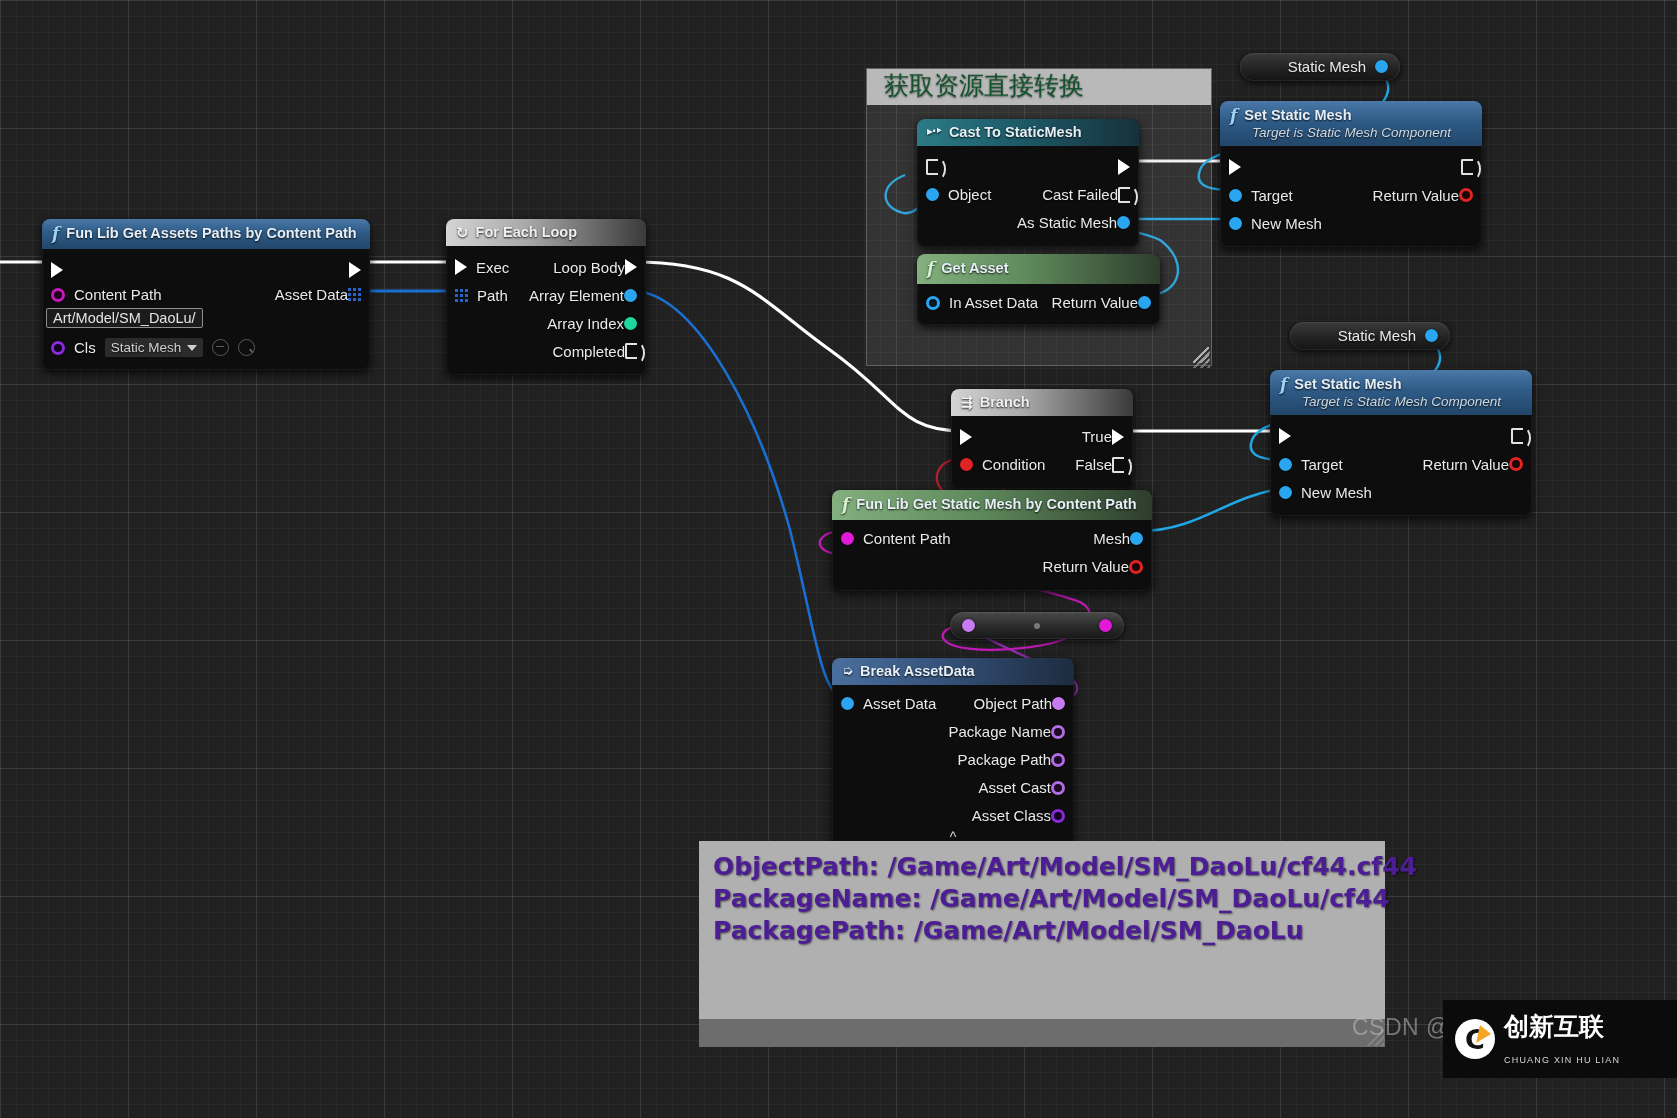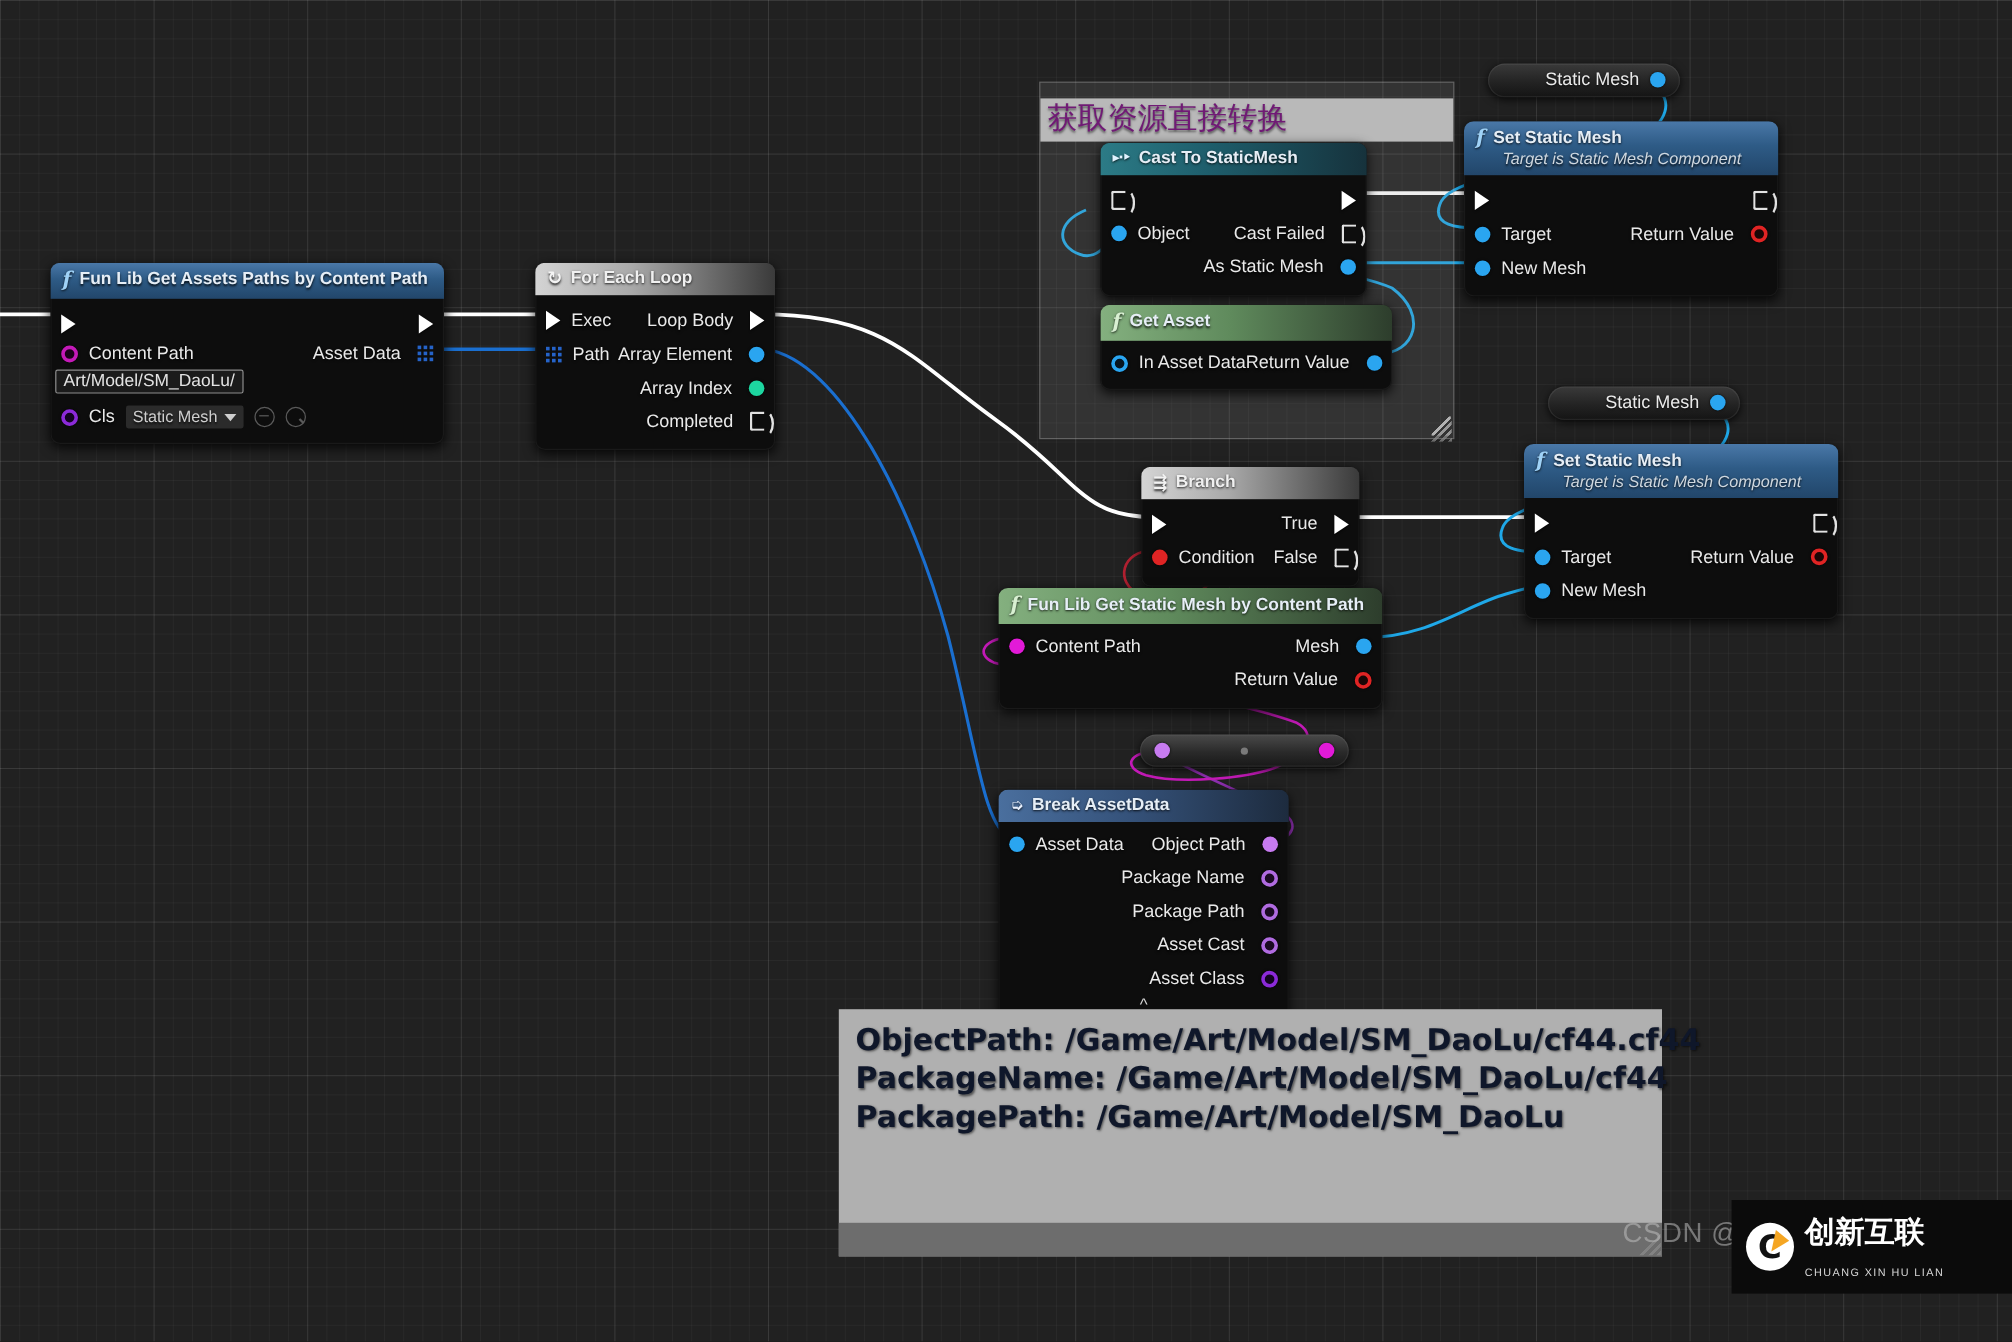--- a/index.html
+++ b/index.html
@@ -24,27 +24,26 @@
   #wires{position:absolute;inset:0;pointer-events:none;}
   
   .comment{
     position:absolute;
     background:rgba(150,150,150,0.16);
     border:1px solid rgba(190,190,190,0.35);
     box-sizing:border-box;
   }
   .comment-title{
     background:#b9b9b9;
-    color:#701a75;
+    color:#14532d;
     font-size:25px;
-    padding:4px 10px 6px 6px;
+    padding:4px 10px 6px 17px;
     line-height:1.05;
     text-shadow:0 1px 2px rgba(0,0,0,.55);
     font-family:"DejaVu Sans",sans-serif;
-    margin-top:13px;
   }
   .comment-resize{
     position:absolute;right:2px;bottom:2px;width:16px;height:16px;
     background:
       linear-gradient(135deg,transparent 45%,#c9c9c9 45%,#c9c9c9 55%,transparent 55%),
       linear-gradient(135deg,transparent 65%,#c9c9c9 65%,#c9c9c9 75%,transparent 75%),
       linear-gradient(135deg,transparent 85%,#c9c9c9 85%,#c9c9c9 95%,transparent 95%);
     opacity:.85;
   }
   
@@ -78,21 +77,21 @@
   .head-break{background:linear-gradient(to right,#4a6f9e 0%,#35527a 45%,#1d2b3e 100%);}
   .node-body{padding:7px 0 10px 0;}
   .row{
     display:flex;align-items:center;
     height:28px;
     font-size:15px;color:#e9e9e9;
     text-shadow:0 1px 2px rgba(0,0,0,.8);
     position:relative;
   }
   .row .left{display:flex;align-items:center;gap:9px;padding-left:9px;}
-  .row .right{display:flex;align-items:center;gap:14px;margin-left:auto;padding-right:9px;justify-content:flex-end;}
+  .row .right{display:flex;align-items:center;gap:0;margin-left:auto;padding-right:9px;justify-content:flex-end;}
   .lbl{white-space:nowrap;}
   
   .pin-exec{
     width:0;height:0;border-left:12px solid #fff;
     border-top:8px solid transparent;border-bottom:8px solid transparent;
     filter:drop-shadow(0 1px 1px rgba(0,0,0,.7));
   }
   .pin-exec-hollow{
     width:12px;height:16px;position:relative;
   }
@@ -177,21 +176,21 @@
     background:
       linear-gradient(135deg,transparent 50%,#8c8c8c 50%,#8c8c8c 60%,transparent 60%),
       linear-gradient(135deg,transparent 70%,#8c8c8c 70%,#8c8c8c 80%,transparent 80%),
       linear-gradient(135deg,transparent 90%,#8c8c8c 90%,#8c8c8c 100%,transparent 100%);
     opacity:.7;
   }
   
   .tooltip{
     position:absolute;
     background:#b0b0b0;
-    color:#0f172a;
+    color:#4c1d95;
     padding:10px 14px 14px 14px;
     font-size:25px;
     line-height:1.27;
     font-weight:bold;
     text-shadow:1px 1px 2px rgba(0,0,0,.55);
     font-family:"DejaVu Sans",sans-serif;
     box-sizing:border-box;
   }
   .tooltip .tline{white-space:nowrap;}
   .tooltip-foot{

